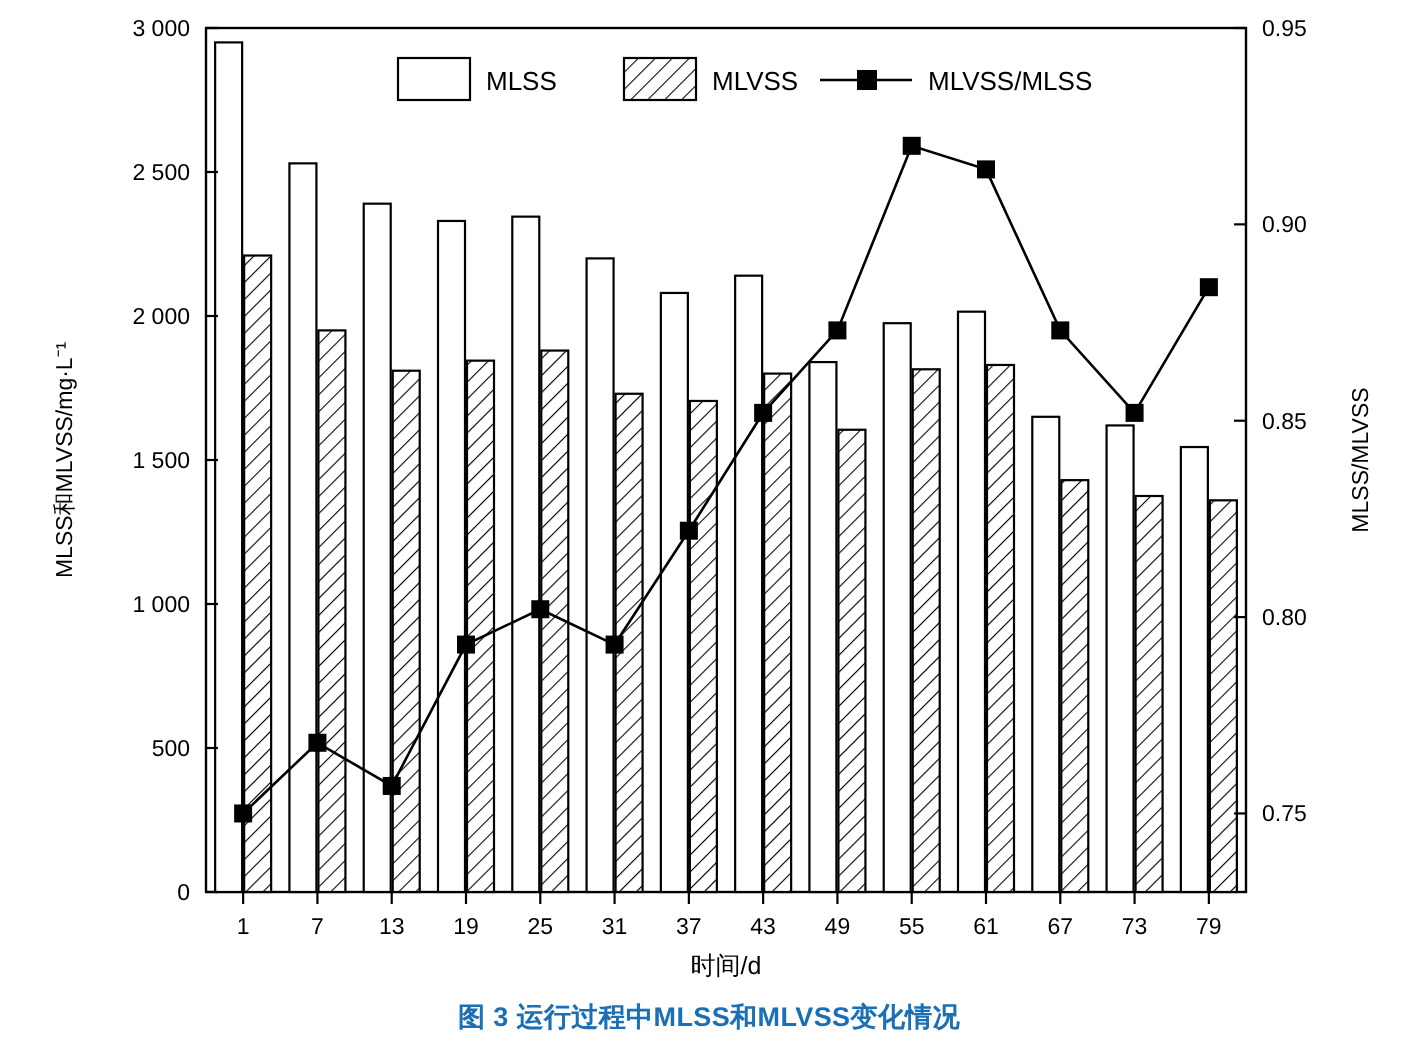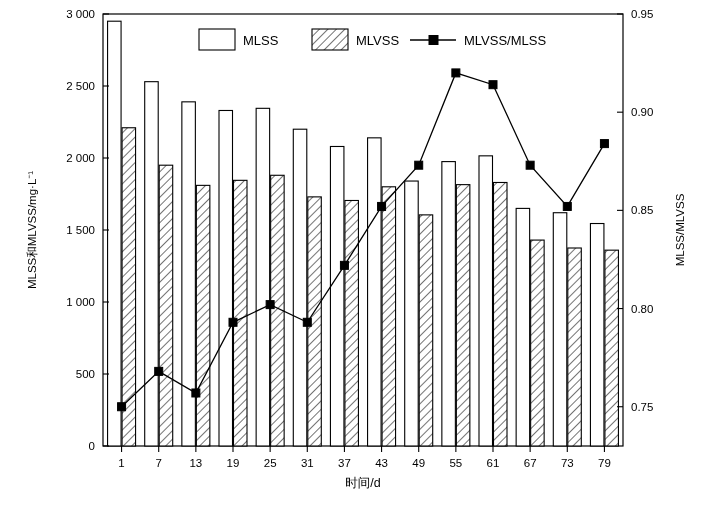--- a/index.html
+++ b/index.html
@@ -171,14 +171,17 @@
         <line x1="410" y1="40" x2="456" y2="40" stroke="#000" stroke-width="1.3"></line>
         <rect x="429" y="35.5" width="9" height="9" fill="#000" stroke="#000" stroke-width="1"></rect>
         <text x="464" y="45" font-size="13" font-family="Liberation Sans, sans-serif">MLVSS/MLSS</text>
       </g>
 
     <text id="y-left-title" x="36" y="230" transform="rotate(-90 36 230)" text-anchor="middle" font-size="11.5" font-family="Liberation Sans, sans-serif">MLSS和MLVSS/mg·L⁻¹</text>
     <text id="y-right-title" x="684" y="230" transform="rotate(-90 684 230)" text-anchor="middle" font-size="11.5" font-family="Liberation Sans, sans-serif">MLSS/MLVSS</text>
     <text id="x-title" x="363" y="487" text-anchor="middle" font-size="12.5" font-family="Liberation Sans, sans-serif">时间/d</text>
   </svg>
 
+  <div class="caption">
+    <span class="cap-title">图 3 运行过程中MLSS和MLVSS变化情况</span>
+  </div>
 
 </div>
 
 </body></html>

